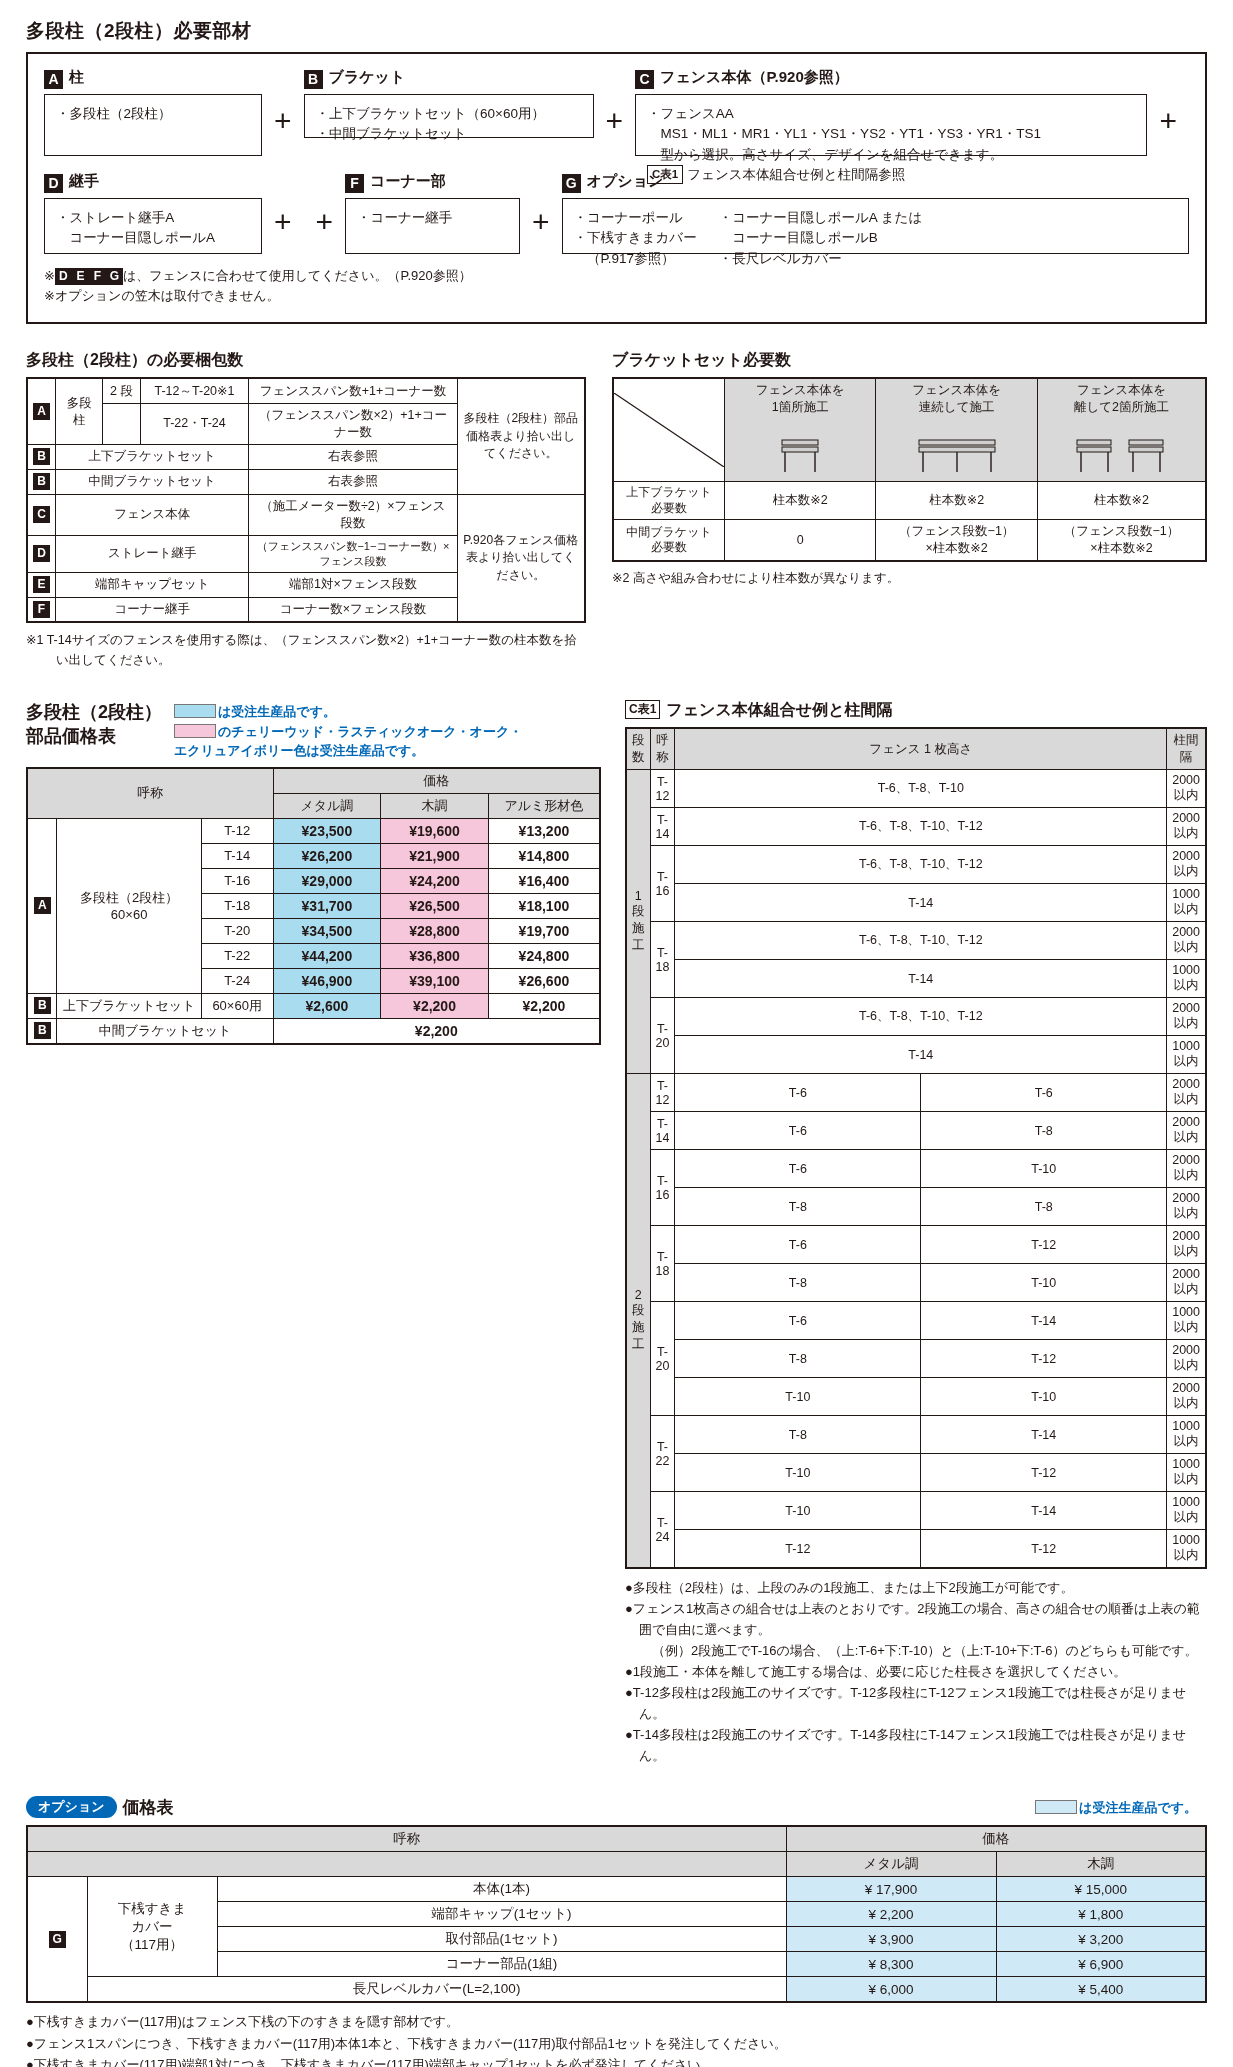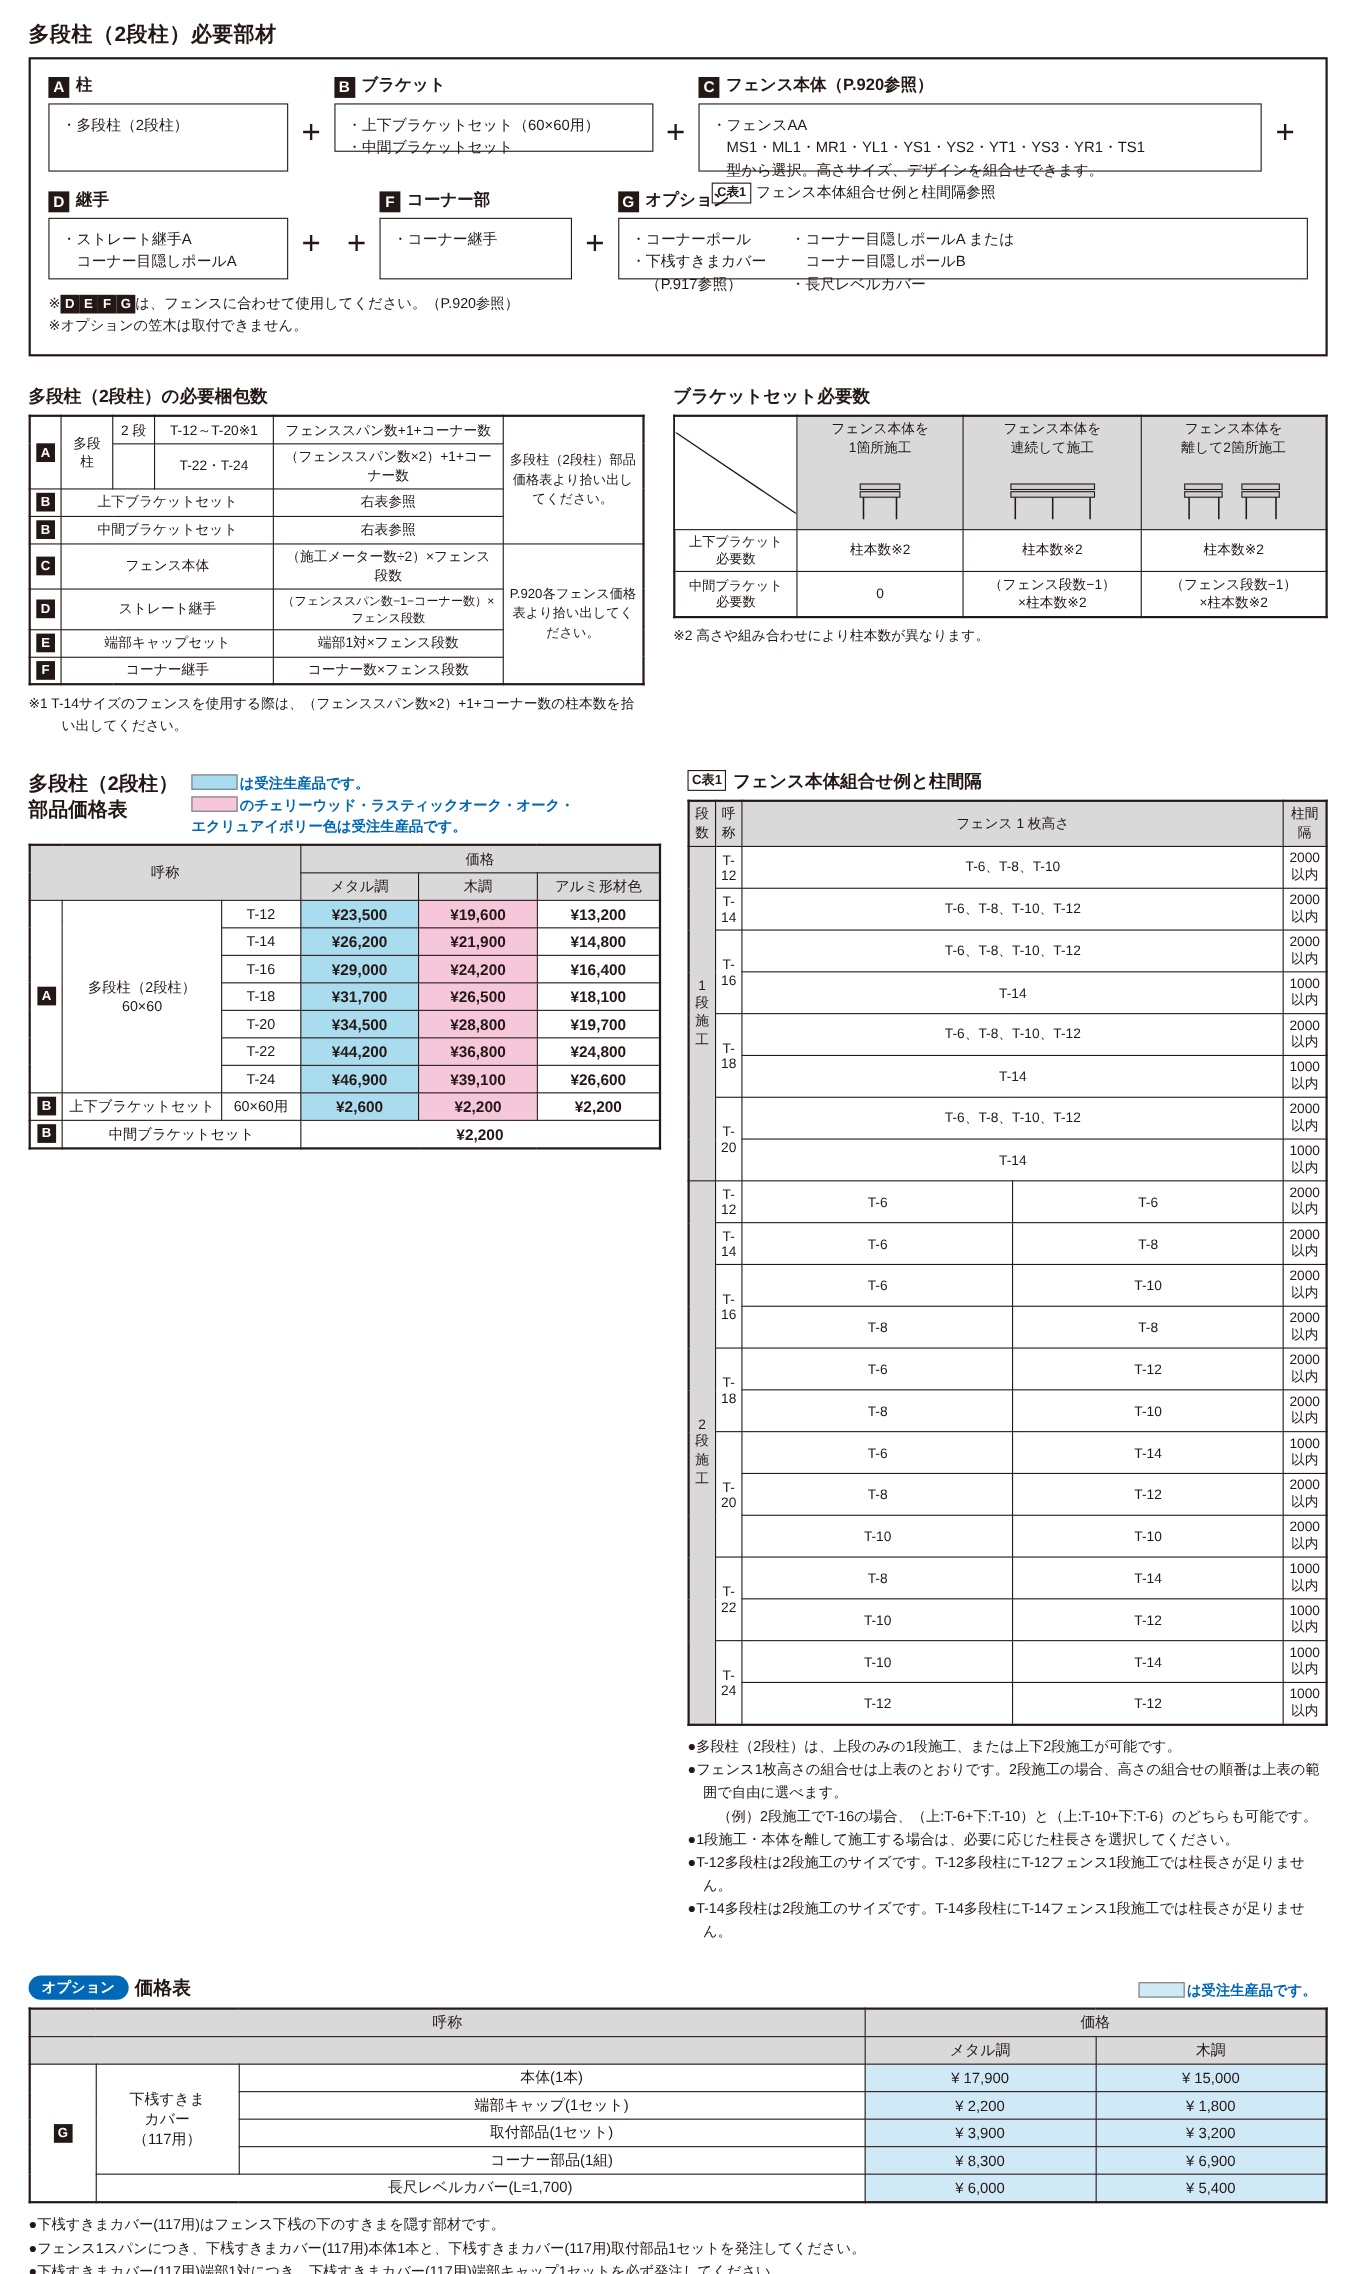--- a/index.html
+++ b/index.html
@@ -592,21 +592,21 @@
         <div>●フェンス1枚高さの組合せは上表のとおりです。2段施工の場合、高さの組合せの順番は上表の範囲で自由に選べます。</div>
         <div class="sub">　（例）2段施工でT-16の場合、（上:T-6+下:T-10）と（上:T-10+下:T-6）のどちらも可能です。</div>
         <div>●1段施工・本体を離して施工する場合は、必要に応じた柱長さを選択してください。</div>
         <div>●T-12多段柱は2段施工のサイズです。T-12多段柱にT-12フェンス1段施工では柱長さが足りません。</div>
         <div>●T-14多段柱は2段施工のサイズです。T-14多段柱にT-14フェンス1段施工では柱長さが足りません。</div>
       </div>
     </div>
   </div>
 
   <div style="margin-top: 30px;">
-    <div class="flex sp-between" style="align-items:flex-end;">
+    <div class="flex sp-between" style="align-items:center;">
       <div style="font-size:17px; font-weight:bold;">
         <span class="opt-pill">オプション</span><span>価格表</span>
       </div>
       <div class="legend" style="margin-right:10px;">
         <span class="sw" style="background:#cfe9f7;"></span><span>は受注生産品です。</span>
       </div>
     </div>
 
     <table class="tbl opt-tbl" style="width:100%; margin-top:6px;">
       <tbody>
@@ -639,21 +639,21 @@
         <td>取付部品(1セット)</td>
         <td class="c-metal">¥  3,900</td>
         <td class="c-wood">¥  3,200</td>
       </tr>
       <tr>
         <td>コーナー部品(1組)</td>
         <td class="c-metal">¥  8,300</td>
         <td class="c-wood">¥  6,900</td>
       </tr>
       <tr>
-        <td colspan="2">長尺レベルカバー(L=1,700)</td>
+        <td colspan="2">長尺レベルカバー(L=2,100)</td>
         <td class="c-metal">¥  6,000</td>
         <td class="c-wood">¥  5,400</td>
       </tr>
     </tbody>
       </table>
 
     <div class="bul" style="margin-top:8px;">
       <div>●下桟すきまカバー(117用)はフェンス下桟の下のすきまを隠す部材です。</div>
       <div>●フェンス1スパンにつき、下桟すきまカバー(117用)本体1本と、下桟すきまカバー(117用)取付部品1セットを発注してください。</div>
       <div>●下桟すきまカバー(117用)端部1対につき、下桟すきまカバー(117用)端部キャップ1セットを必ず発注してください。</div>

